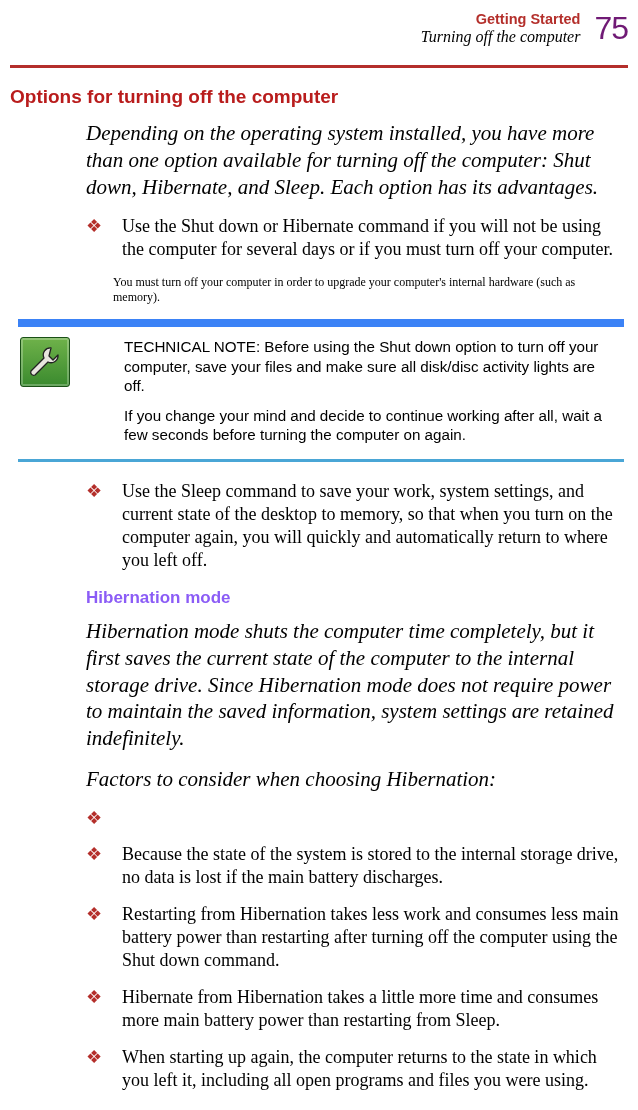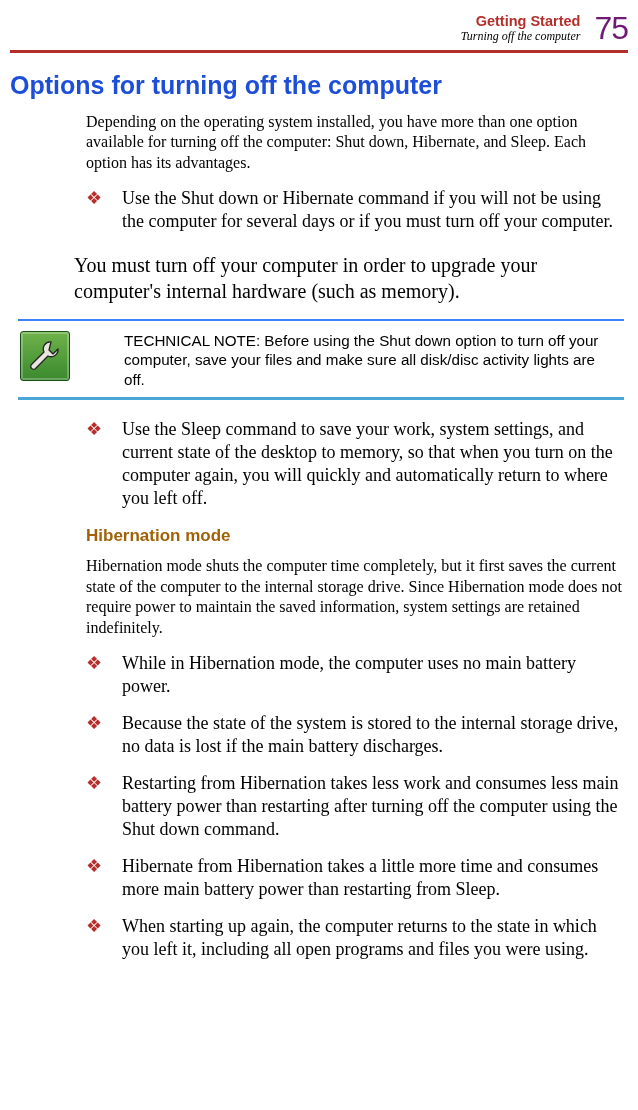--- a/index.html
+++ b/index.html
@@ -12,98 +12,99 @@
   }
   .page {
     padding: 10px 10px 20px 10px;
     box-sizing: border-box;
   }
   .header {
     display: flex;
     justify-content: flex-end;
     align-items: center;
     border-bottom: 3px solid #b42f2b;
-    padding-bottom: 3px;
+    padding-bottom: 18px;
     margin-bottom: 18px;
   }
   .header-text {
     text-align: right;
     padding-right: 14px;
     line-height: 1.15;
   }
   .chapter {
     color: #b42f2b;
     font-family: Arial, Helvetica, sans-serif;
     font-weight: bold;
     font-size: 14.5px;
   }
   .section {
     font-style: italic;
-    font-size: 12px;
+    font-size: 16px;
   }
   .page-num {
     color: #701a75;
     font-family: Arial, Helvetica, sans-serif;
     font-weight: 100;
     font-size: 32px;
     letter-spacing: -1px;
   }
   .h2 {
-    color: #1d4ed8;
+    color: #b91c1c;
     font-family: Arial, Helvetica, sans-serif;
     font-weight: bold;
-    font-size: 25px;
+    font-size: 19px;
     margin: 8px 0 12px 0;
   }
   .h3 {
-    color: #a16207;
+    color: #8b5cf6;
     font-family: Arial, Helvetica, sans-serif;
     font-weight: bold;
     font-size: 17px;
     margin: 16px 0 10px 0;
   }
   .body-indent {
     margin-left: 76px;
     margin-right: 4px;
   }
   .p {
-    font-size: 16px;
+    font-size: 21px;
     line-height: 1.28;
     margin: 0 0 14px 0;
+    font-style: italic;
   }
   .bullet-row {
     display: flex;
     margin: 0 0 14px 0;
     margin-left: 76px;
     margin-right: 4px;
   }
   .bullet-mark {
     color: #b42f2b;
     font-size: 18px;
     width: 36px;
     flex: 0 0 36px;
     line-height: 1.15;
     padding-top: 1px;
   }
   .bullet-text {
     font-size: 18px;
     line-height: 1.28;
   }
   .sub-p {
-    margin-left: 64px;
+    margin-left: 103px;
     margin-right: 4px;
-    font-size: 20px;
+    font-size: 12px;
     line-height: 1.28;
     margin-bottom: 14px;
   }
   .note-box {
-    border-top: 2px solid #3b82f6;
+    border-top: 8px solid #3b82f6;
     border-bottom: 3px solid #4aa6d6;
     margin: 6px 4px 18px 8px;
-    padding: 10px 0 8px 0;
+    padding: 10px 0 14px 0;
     display: flex;
   }
   .note-icon-wrap {
     width: 104px;
     flex: 0 0 104px;
     display: flex;
     align-items: flex-start;
     justify-content: flex-start;
     padding-left: 2px;
     padding-top: 0;
@@ -160,36 +161,37 @@
   <div class="note-box">
     <div class="note-icon-wrap">
       <div class="note-icon">
         <svg width="40" height="40" viewBox="0 0 40 40">
           <path d="M26 6 a7 7 0 0 0 -7 10 L6 29 a3 3 0 0 0 4 4 L23 20 a7 7 0 0 0 10 -7 l-5 5 -4 -4 z" fill="#e8e6df" stroke="#222" stroke-width="1.3" stroke-linejoin="round"></path>
         </svg>
       </div>
     </div>
     <div class="note-text">
       <p>TECHNICAL NOTE: Before using the Shut down option to turn off your computer, save your files and make sure all disk/disc activity lights are off.</p>
+      <p>If you change your mind and decide to continue working after all, wait a few seconds before turning the computer on again.</p>
     </div>
   </div>
 
   <div class="bullet-row">
     <div class="bullet-mark">❖</div>
     <div class="bullet-text">Use the Sleep command to save your work, system settings, and current state of the desktop to memory, so that when you turn on the computer again, you will quickly and automatically return to where you left off.</div>
   </div>
 
   <div class="body-indent">
     <div class="h3">Hibernation mode</div>
     <p class="p">Hibernation mode shuts the computer time completely, but it first saves the current state of the computer to the internal storage drive. Since Hibernation mode does not require power to maintain the saved information, system settings are retained indefinitely.</p>
-  </div>
-
-  <div class="bullet-row">
-    <div class="bullet-mark">❖</div>
-    <div class="bullet-text">While in Hibernation mode, the computer uses no main battery power.</div>
+    <p class="p">Factors to consider when choosing Hibernation:</p>
+  </div>
+
+  <div class="bullet-row">
+    <div class="bullet-mark">❖</div>
   </div>
   <div class="bullet-row">
     <div class="bullet-mark">❖</div>
     <div class="bullet-text">Because the state of the system is stored to the internal storage drive, no data is lost if the main battery discharges.</div>
   </div>
   <div class="bullet-row">
     <div class="bullet-mark">❖</div>
     <div class="bullet-text">Restarting from Hibernation takes less work and consumes less main battery power than restarting after turning off the computer using the Shut down command.</div>
   </div>
   <div class="bullet-row">

